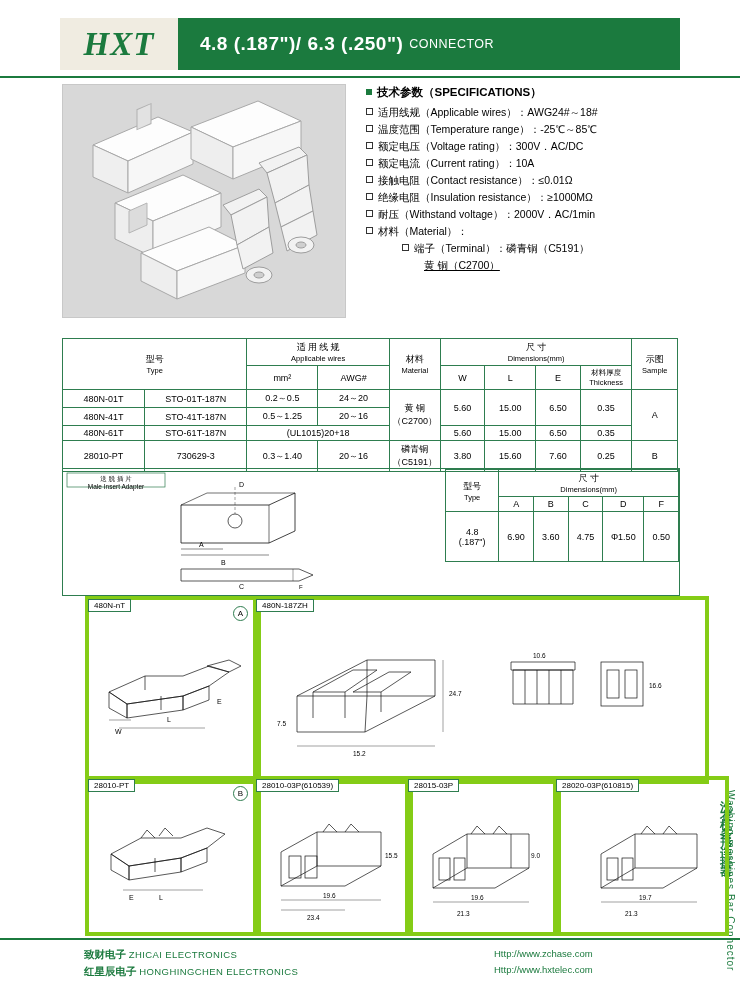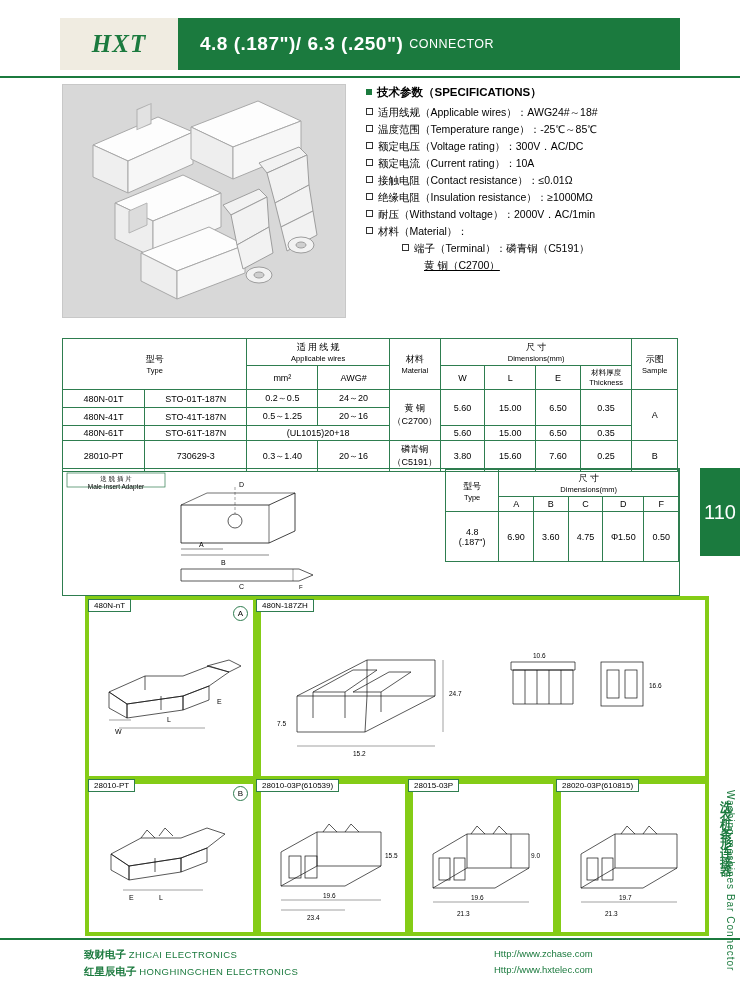--- a/index.html
+++ b/index.html
@@ -14,21 +14,21 @@
   .page{position:relative;width:740px;height:1004px;}
 
   
   .header{position:absolute;left:0;top:18px;width:740px;height:52px;}
   .logo-box{
     position:absolute;left:60px;top:0;width:118px;height:52px;
     background:#f0ece1;display:flex;align-items:center;justify-content:center;
   }
   .logo-text{
     font-family:"Liberation Serif", serif;
-    font-style:italic;font-weight:bold;font-size:25px;color:#1b7a3e;
+    font-style:italic;font-weight:bold;font-size:33px;color:#1b7a3e;
     letter-spacing:1px;
   }
   .title-bar{
     position:absolute;left:178px;top:0;width:502px;height:52px;
     background:#1b7a3e;color:#fff;display:flex;align-items:center;
   }
   .title-main{font-size:19px;font-weight:bold;padding-left:22px;letter-spacing:.5px;}
   .title-sub{font-size:12.5px;padding-left:6px;letter-spacing:.5px;}
   .header-rule{
     position:absolute;left:0;top:76px;width:740px;height:2px;background:#1b7a3e;
@@ -327,23 +327,20 @@
         <td>6.90</td>
         <td>3.60</td>
         <td>4.75</td>
         <td>Φ1.50</td>
         <td>0.50</td>
       </tr>
     </tbody>
       </table>
   </div>
 
-  <div class="sidetab">
-    <span>110</span>
-  </div>
   <div class="sidetext">洗 衣 机 条 形 连 接 器</div>
   <div class="sidetext2">Washing machines Bar Connector</div>
 
   <div class="panel" style="left:62px;top:596px;width:168px;height:180px;">
     <div class="ptag">480N-nT</div>
     <div class="circ" style="left:144px;top:6px;">A</div>
     <svg width="166" height="178" viewBox="0 0 166 178">
       <g fill="none" stroke="#111" stroke-width="0.7">
         <polygon points="20,92 56,76 94,76 120,66 140,72 120,86 94,96 38,104"></polygon>
         <polygon points="20,92 38,104 38,118 20,108"></polygon>
@@ -470,21 +467,21 @@
       </g>
       <g stroke="#111" stroke-width="0.4">
         <line x1="24" y1="122" x2="120" y2="122"></line>
       </g>
       <text x="62" y="120" font-size="6.5" font-family="Liberation Sans">19.6</text>
       <text x="48" y="136" font-size="6.5" font-family="Liberation Sans">21.3</text>
       <text x="122" y="78" font-size="6.5" font-family="Liberation Sans">9.0</text>
     </svg>
   </div>
 
-  <div class="panel" style="left:530px;top:776px;width:148px;height:152px;">
+  <div class="panel" style="left:530px;top:776px;width:148px;height:152px;padding-left:20px;">
     <div class="ptag">28020-03P(610815)</div>
     <svg width="146" height="150" viewBox="0 0 146 150">
       <g fill="none" stroke="#111" stroke-width="0.7">
         <polygon points="24,74 58,54 120,54 120,88 86,108 24,108"></polygon>
         <line x1="58" y1="54" x2="58" y2="88"></line>
         <line x1="58" y1="88" x2="120" y2="88"></line>
         <line x1="58" y1="88" x2="24" y2="108"></line>
         <rect x="30" y="78" width="11" height="22"></rect>
         <rect x="45" y="78" width="11" height="22"></rect>
         <polyline points="64,54 70,46 78,54"></polyline>

